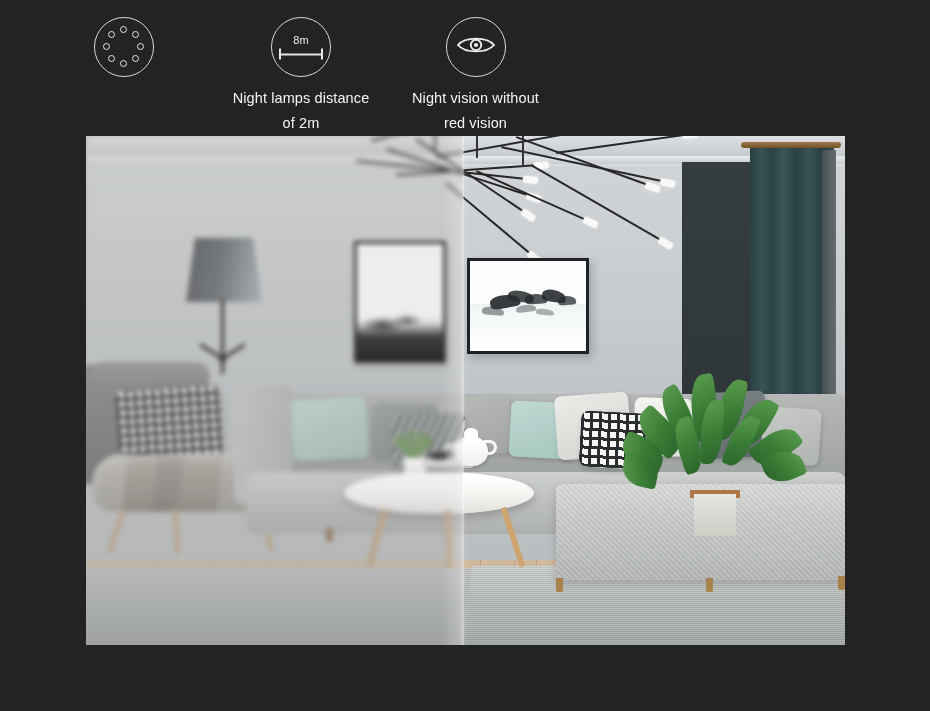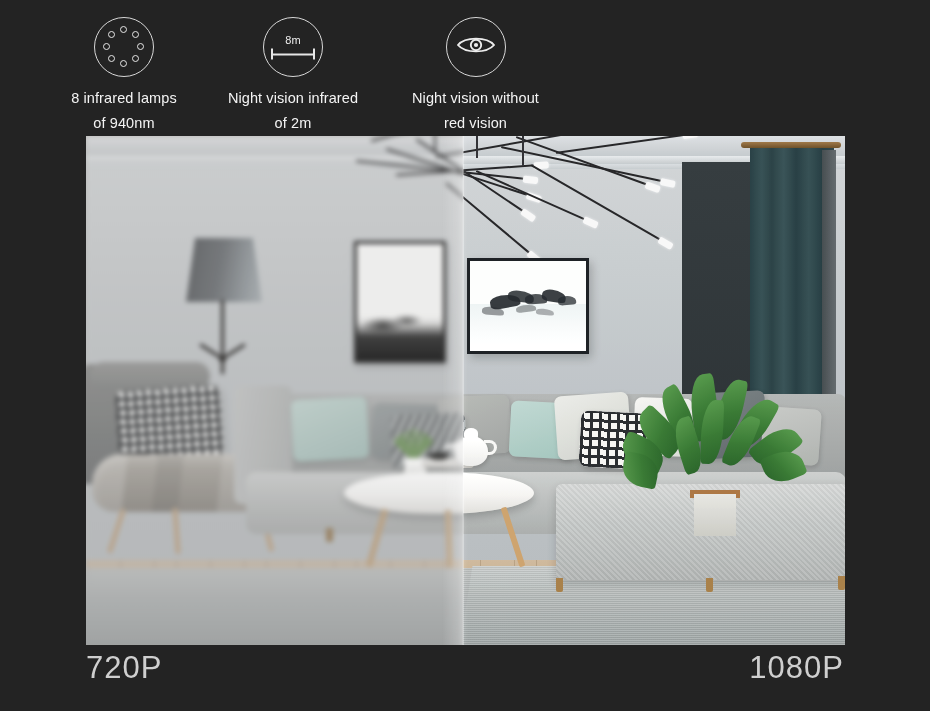--- a/index.html
+++ b/index.html
@@ -20,21 +20,21 @@
     margin:0 auto 9px auto;
     position:relative;
   }
   .feature .label {
     font-size:14.5px; line-height:25px; color:#f4f4f4;
     white-space:nowrap; letter-spacing:.1px;
   }
   .feature .label .l2 { display:block; }
 
   #f1 { left:34px; top:17px; width:180px; }
-  #f2 { left:202px; top:17px; width:182px; }
+  #f2 { left:210px; top:17px; width:182px; }
   #f3 { left:382px; top:17px; width:187px; }
 
   
   .iroLamp {
     position:absolute; width:7px; height:7px; border-radius:50%;
     border:1.5px solid #e6e6e6; background:transparent;
   }
 
   
   .distWrap { position:absolute; left:50%; top:50%; transform:translate(-50%,-50%); width:46px; }
@@ -352,39 +352,35 @@
       <div class="circle" id="ringIcon">
           <div class="iroLamp" style="left: 25px; top: 8px;"></div>
           <div class="iroLamp" style="left: 37.0208px; top: 12.9792px;"></div>
           <div class="iroLamp" style="left: 42px; top: 25px;"></div>
           <div class="iroLamp" style="left: 37.0208px; top: 37.0208px;"></div>
           <div class="iroLamp" style="left: 25px; top: 42px;"></div>
           <div class="iroLamp" style="left: 12.9792px; top: 37.0208px;"></div>
           <div class="iroLamp" style="left: 8px; top: 25px;"></div>
           <div class="iroLamp" style="left: 12.9792px; top: 12.9792px;"></div>
         </div>
-      <div class="label">
-        <span>8 infrared lamps</span>
-        <span class="l2">of 940nm</span>
-      </div>
     </div>
 
     <div class="feature" id="f2">
       <div class="circle">
         <div class="distWrap">
           <div class="distTxt">8m</div>
           <div class="distBar">
             <div class="ln"></div>
               <div class="cap capL"></div>
               <div class="cap capR"></div>
           </div>
         </div>
       </div>
       <div class="label">
-        <span>Night vision infrared</span>
+        <span>Night lamps distance</span>
         <span class="l2">of 2m</span>
       </div>
     </div>
 
     <div class="feature" id="f3">
       <div class="circle">
         <div class="eyeWrap">
           <svg width="40" height="22" viewBox="0 0 40 22">
             <path d="M2 11 C 9 2.5, 31 2.5, 38 11 C 31 19.5, 9 19.5, 2 11 Z" fill="none" stroke="#ececec" stroke-width="1.9"></path>
             <circle cx="20" cy="11" r="5.2" fill="none" stroke="#ececec" stroke-width="1.9"></circle>
@@ -588,18 +584,14 @@
           <div class="teapotHandle"></div>
           <div class="tableTop"></div>
           <div class="tLeg" style="left: 424px; top: 370px; height: 62px; transform: rotate(-18deg);"></div>
         </div>
     </div>
 
     <div class="seamShadeL"></div>
     <div class="seam"></div>
   </div>
 
-  <div class="btm">
-    <div class="resLabel" id="res720">720P</div>
-    <div class="resLabel" id="res1080">1080P</div>
-  </div>
 
 </div>
 
 </body></html>

